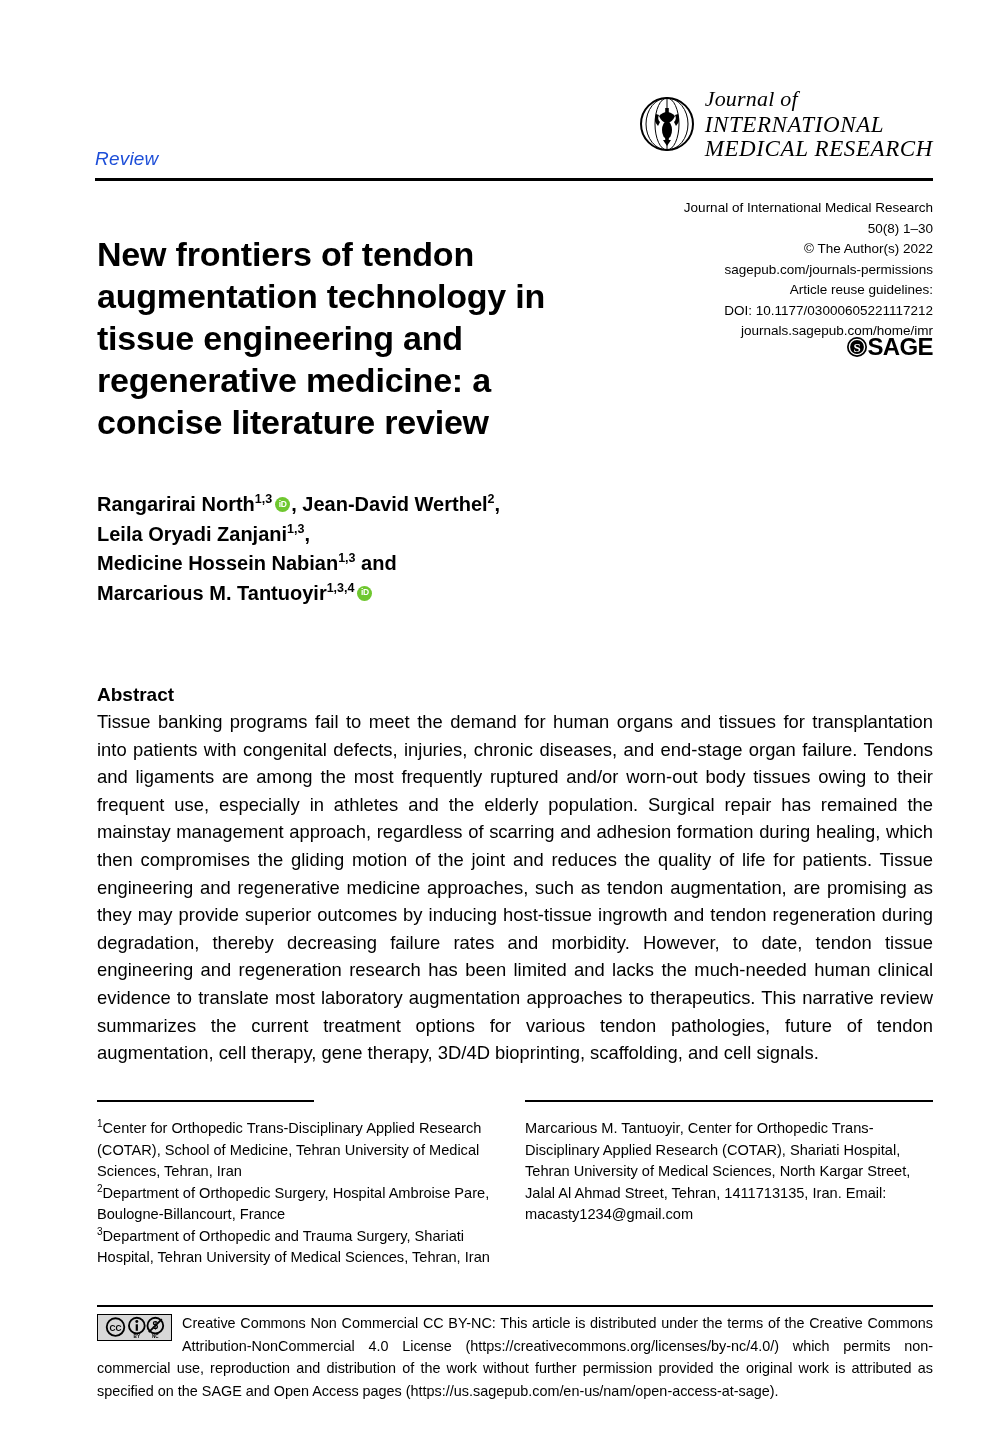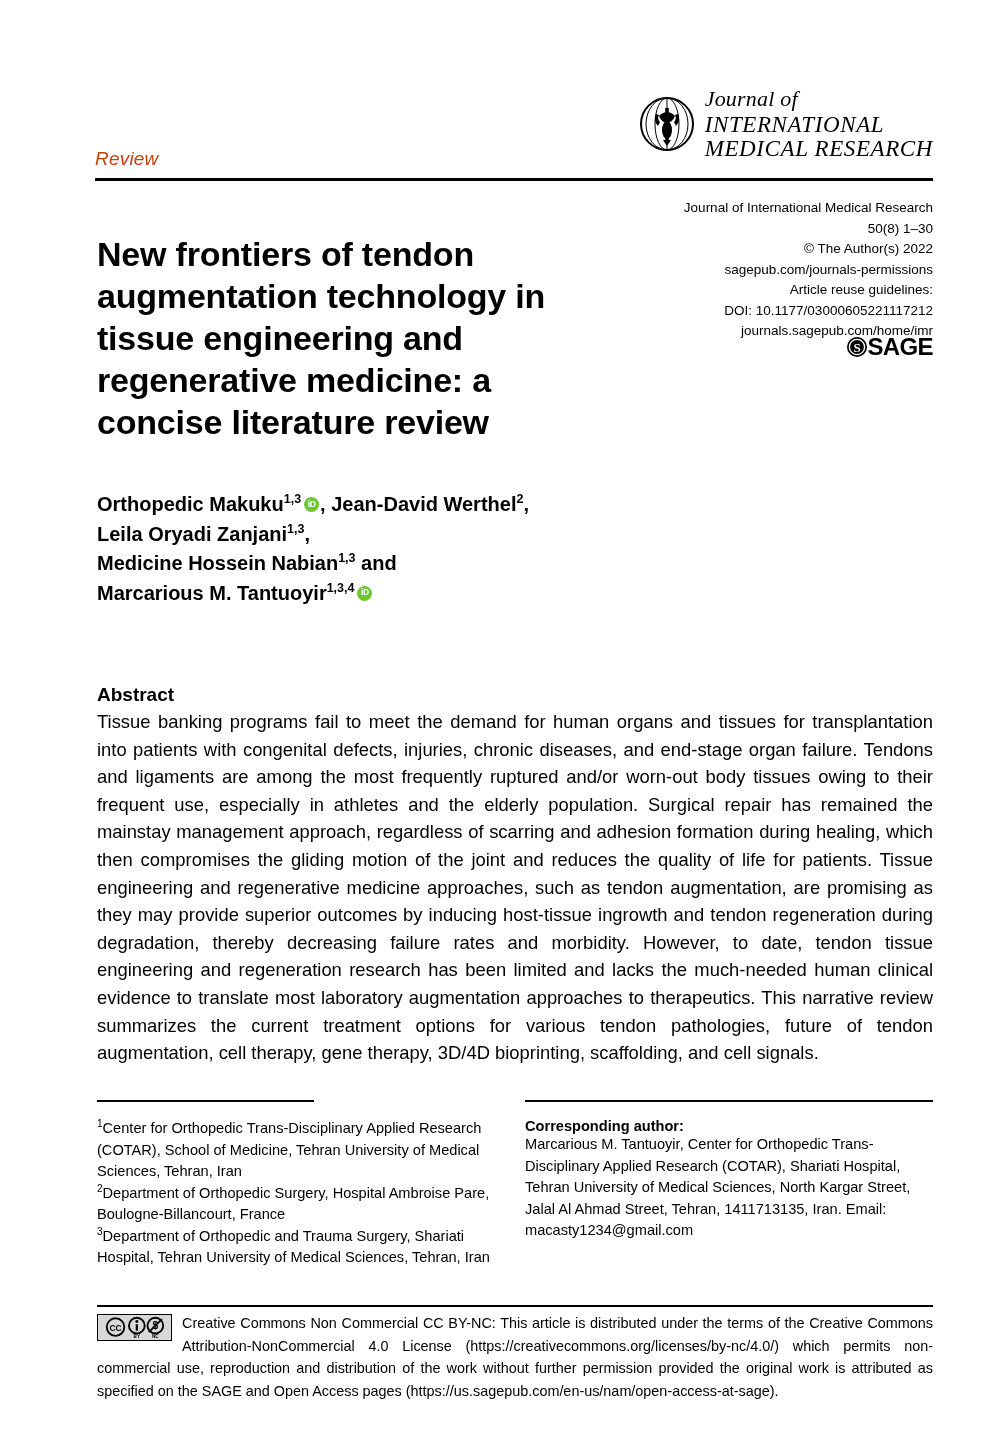--- a/index.html
+++ b/index.html
@@ -30,21 +30,21 @@
     width: 838px;
     height: 84px;
   }
   .review-label {
     position: absolute;
     left: 0; bottom: 2px;
     font-family: "Liberation Sans", sans-serif;
     font-style: italic;
     font-size: 19px;
     letter-spacing: .2px;
-    color: #c2410c;
+    color: #1d4ed8;
   }
   .masthead-logo {
     position: absolute;
     right: 0; top: 0;
     display: flex;
     align-items: center;
     gap: 10px;
   }
   .emblem {
     width: 56px; height: 56px;
@@ -281,41 +281,40 @@
   <div class="sage-logo">
     <svg class="sage-mark" viewBox="0 0 22 22">
       <circle cx="11" cy="11" r="10" fill="#000"></circle>
       <circle cx="11" cy="11" r="7.6" fill="none" stroke="#fff" stroke-width="1.4"></circle>
       <text x="11" y="16" text-anchor="middle" font-family="Liberation Serif, serif" font-size="13" font-weight="bold" fill="#fff">S</text>
     </svg>
     <span class="sage-text">SAGE</span>
   </div>
 
   <div class="authors">
-    <span>Orthopedic Makuku</span><sup>1,3</sup><span class="orcid"></span><span>, </span><span>Jean-David Werthel</span><sup>2</sup><span>,</span><br>
+    <span>Rangarirai North</span><sup>1,3</sup><span class="orcid"></span><span>, </span><span>Jean-David Werthel</span><sup>2</sup><span>,</span><br>
     <span>Leila Oryadi Zanjani</span><sup>1,3</sup><span>,</span><br>
     <span>Medicine Hossein Nabian</span><sup>1,3</sup><span> and</span><br>
     <span>Marcarious M. Tantuoyir</span><sup>1,3,4</sup><span class="orcid"></span>
   </div>
 
   <div class="abstract-wrap">
     <div class="abstract-heading">Abstract</div>
     <div class="abstract-body">Tissue banking programs fail to meet the demand for human organs and tissues for transplantation into patients with congenital defects, injuries, chronic diseases, and end-stage organ failure. Tendons and ligaments are among the most frequently ruptured and/or worn-out body tissues owing to their frequent use, especially in athletes and the elderly population. Surgical repair has remained the mainstay management approach, regardless of scarring and adhesion formation during healing, which then compromises the gliding motion of the joint and reduces the quality of life for patients. Tissue engineering and regenerative medicine approaches, such as tendon augmentation, are promising as they may provide superior outcomes by inducing host-tissue ingrowth and tendon regeneration during degradation, thereby decreasing failure rates and morbidity. However, to date, tendon tissue engineering and regeneration research has been limited and lacks the much-needed human clinical evidence to translate most laboratory augmentation approaches to therapeutics. This narrative review summarizes the current treatment options for various tendon pathologies, future of tendon augmentation, cell therapy, gene therapy, 3D/4D bioprinting, scaffolding, and cell signals.</div>
   </div>
 
   <div class="fn-left">
     <div class="fn-rule-left"></div>
     <p class="fn-text fn-block"><sup>1</sup><span>Center for Orthopedic Trans-Disciplinary Applied Research (COTAR), School of Medicine, Tehran University of Medical Sciences, Tehran, Iran</span></p>
     <p class="fn-text fn-block"><sup>2</sup><span>Department of Orthopedic Surgery, Hospital Ambroise Pare, Boulogne-Billancourt, France</span></p>
     <p class="fn-text fn-block"><sup>3</sup><span>Department of Orthopedic and Trauma Surgery, Shariati Hospital, Tehran University of Medical Sciences, Tehran, Iran</span></p>
   </div>
 
   <div class="fn-right">
     <div class="fn-rule-right"></div>
-    <div class="corr-heading">Corresponding author:</div>
     <p class="fn-text fn-block">Marcarious M. Tantuoyir, Center for Orthopedic Trans-Disciplinary Applied Research (COTAR), Shariati Hospital, Tehran University of Medical Sciences, North Kargar Street, Jalal Al Ahmad Street, Tehran, 1411713135, Iran. Email: macasty1234@gmail.com</p>
   </div>
 
   <div class="license-rule"></div>
   <div class="license">
     <svg class="cc-badge" viewBox="0 0 75 27">
       <rect x="0" y="0" width="75" height="27" fill="#d8d8d8"></rect>
       <circle cx="17" cy="13" r="9.5" fill="none" stroke="#000" stroke-width="2"></circle>
       <text x="17" y="17.5" text-anchor="middle" font-family="Liberation Sans, sans-serif" font-size="9" font-weight="bold" fill="#000">CC</text>
       <circle cx="40" cy="11.5" r="8.5" fill="none" stroke="#000" stroke-width="2"></circle>

